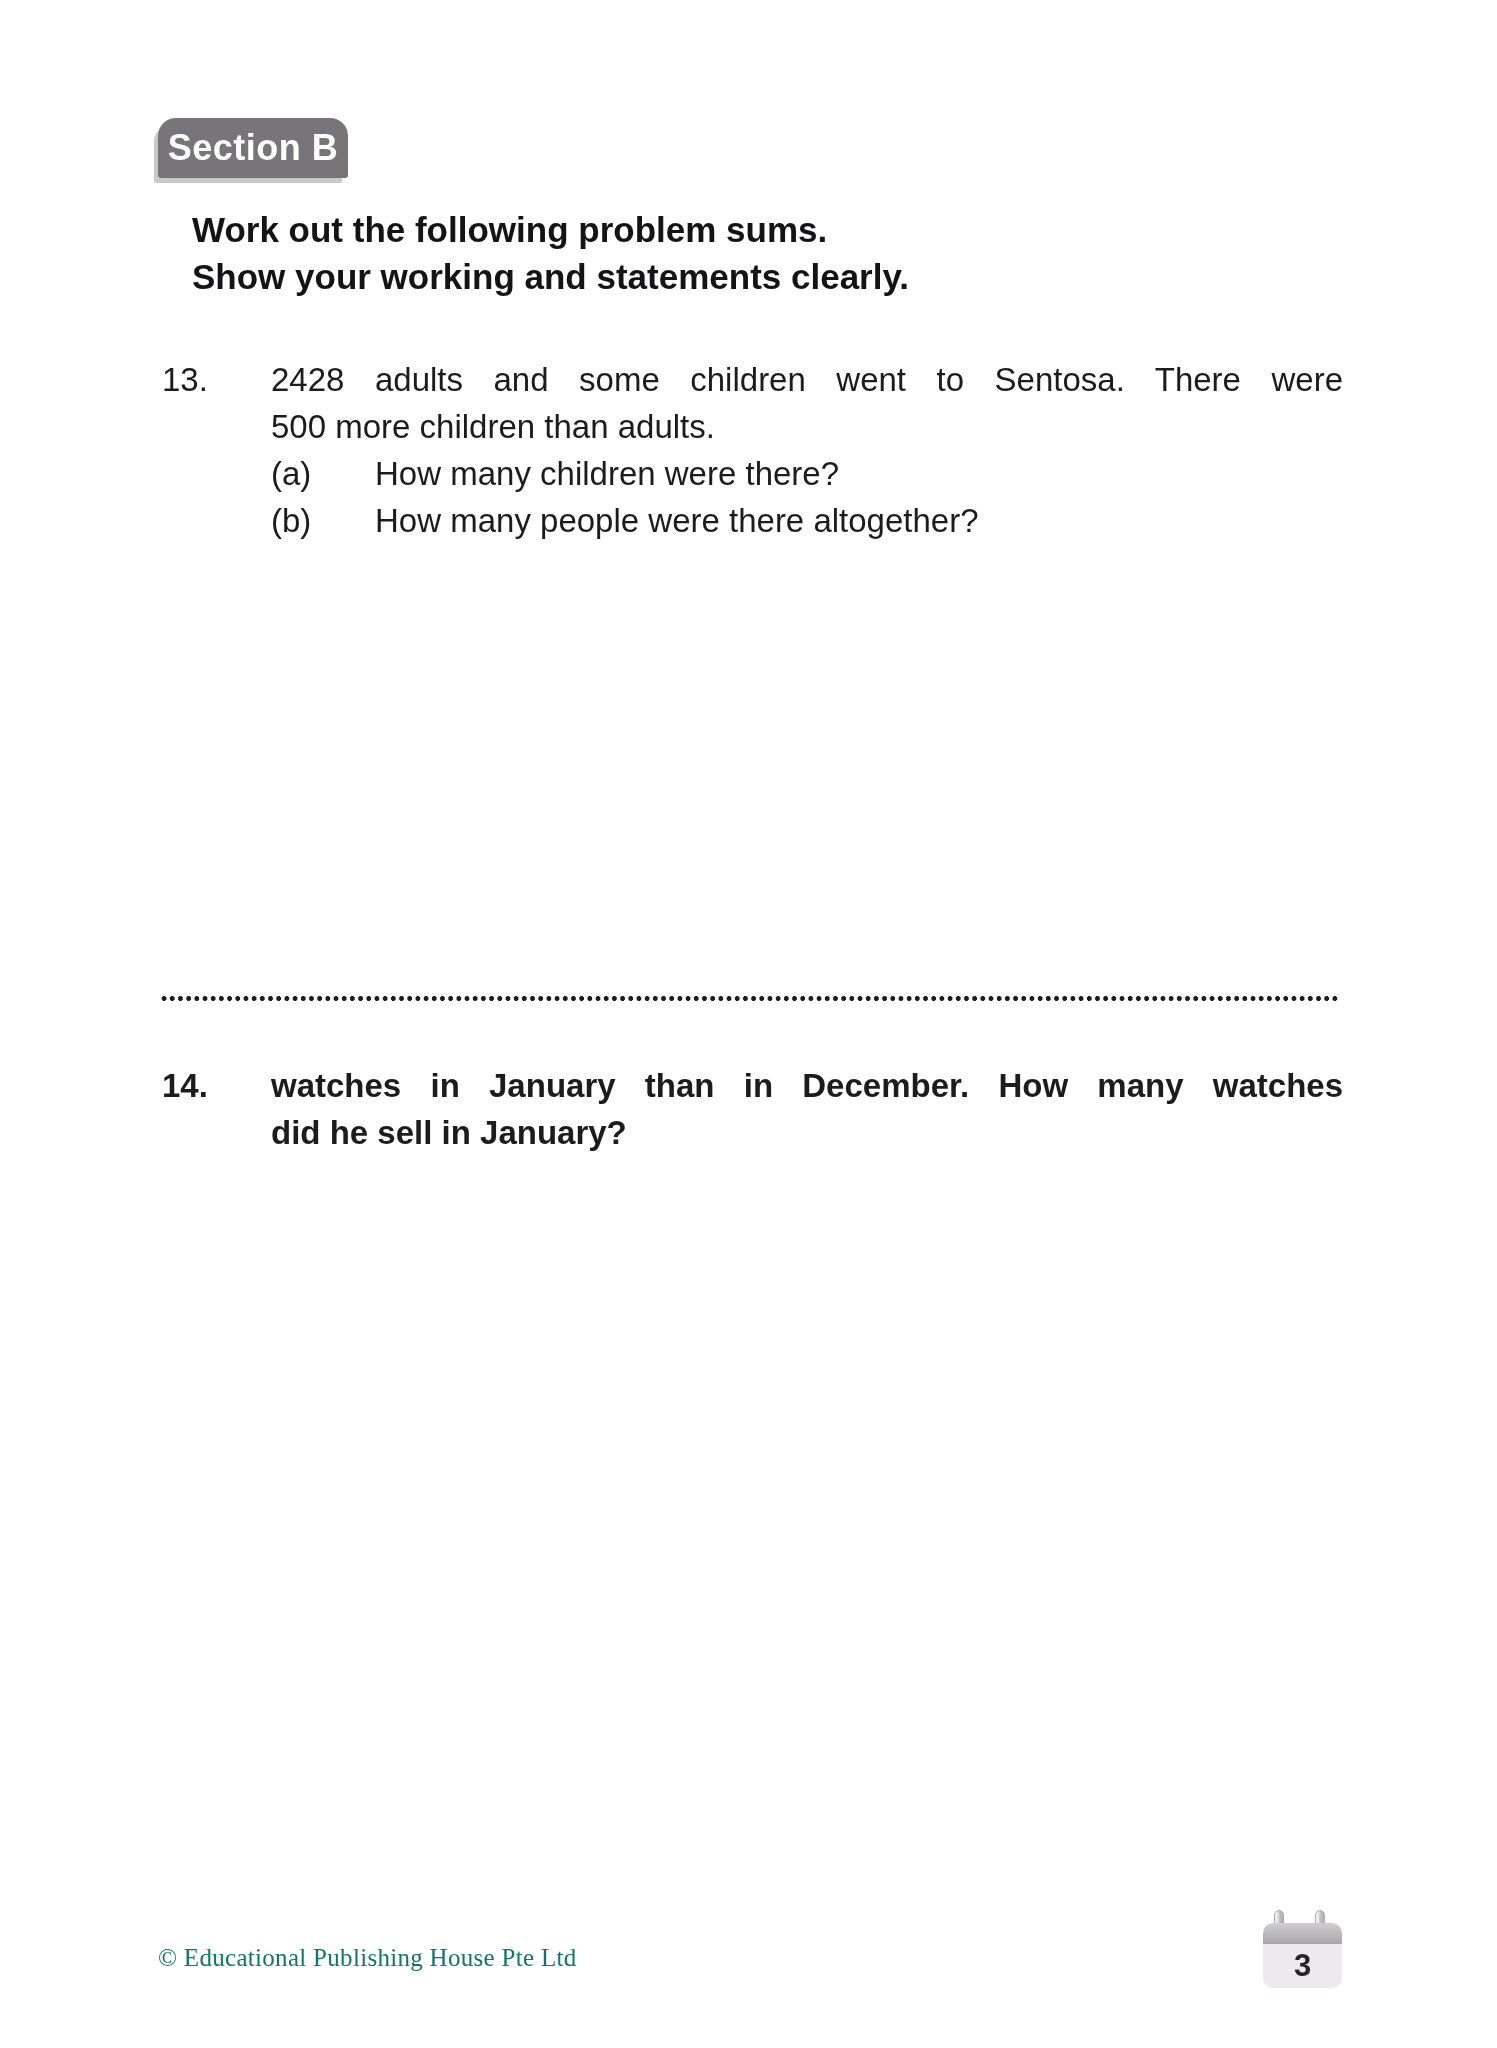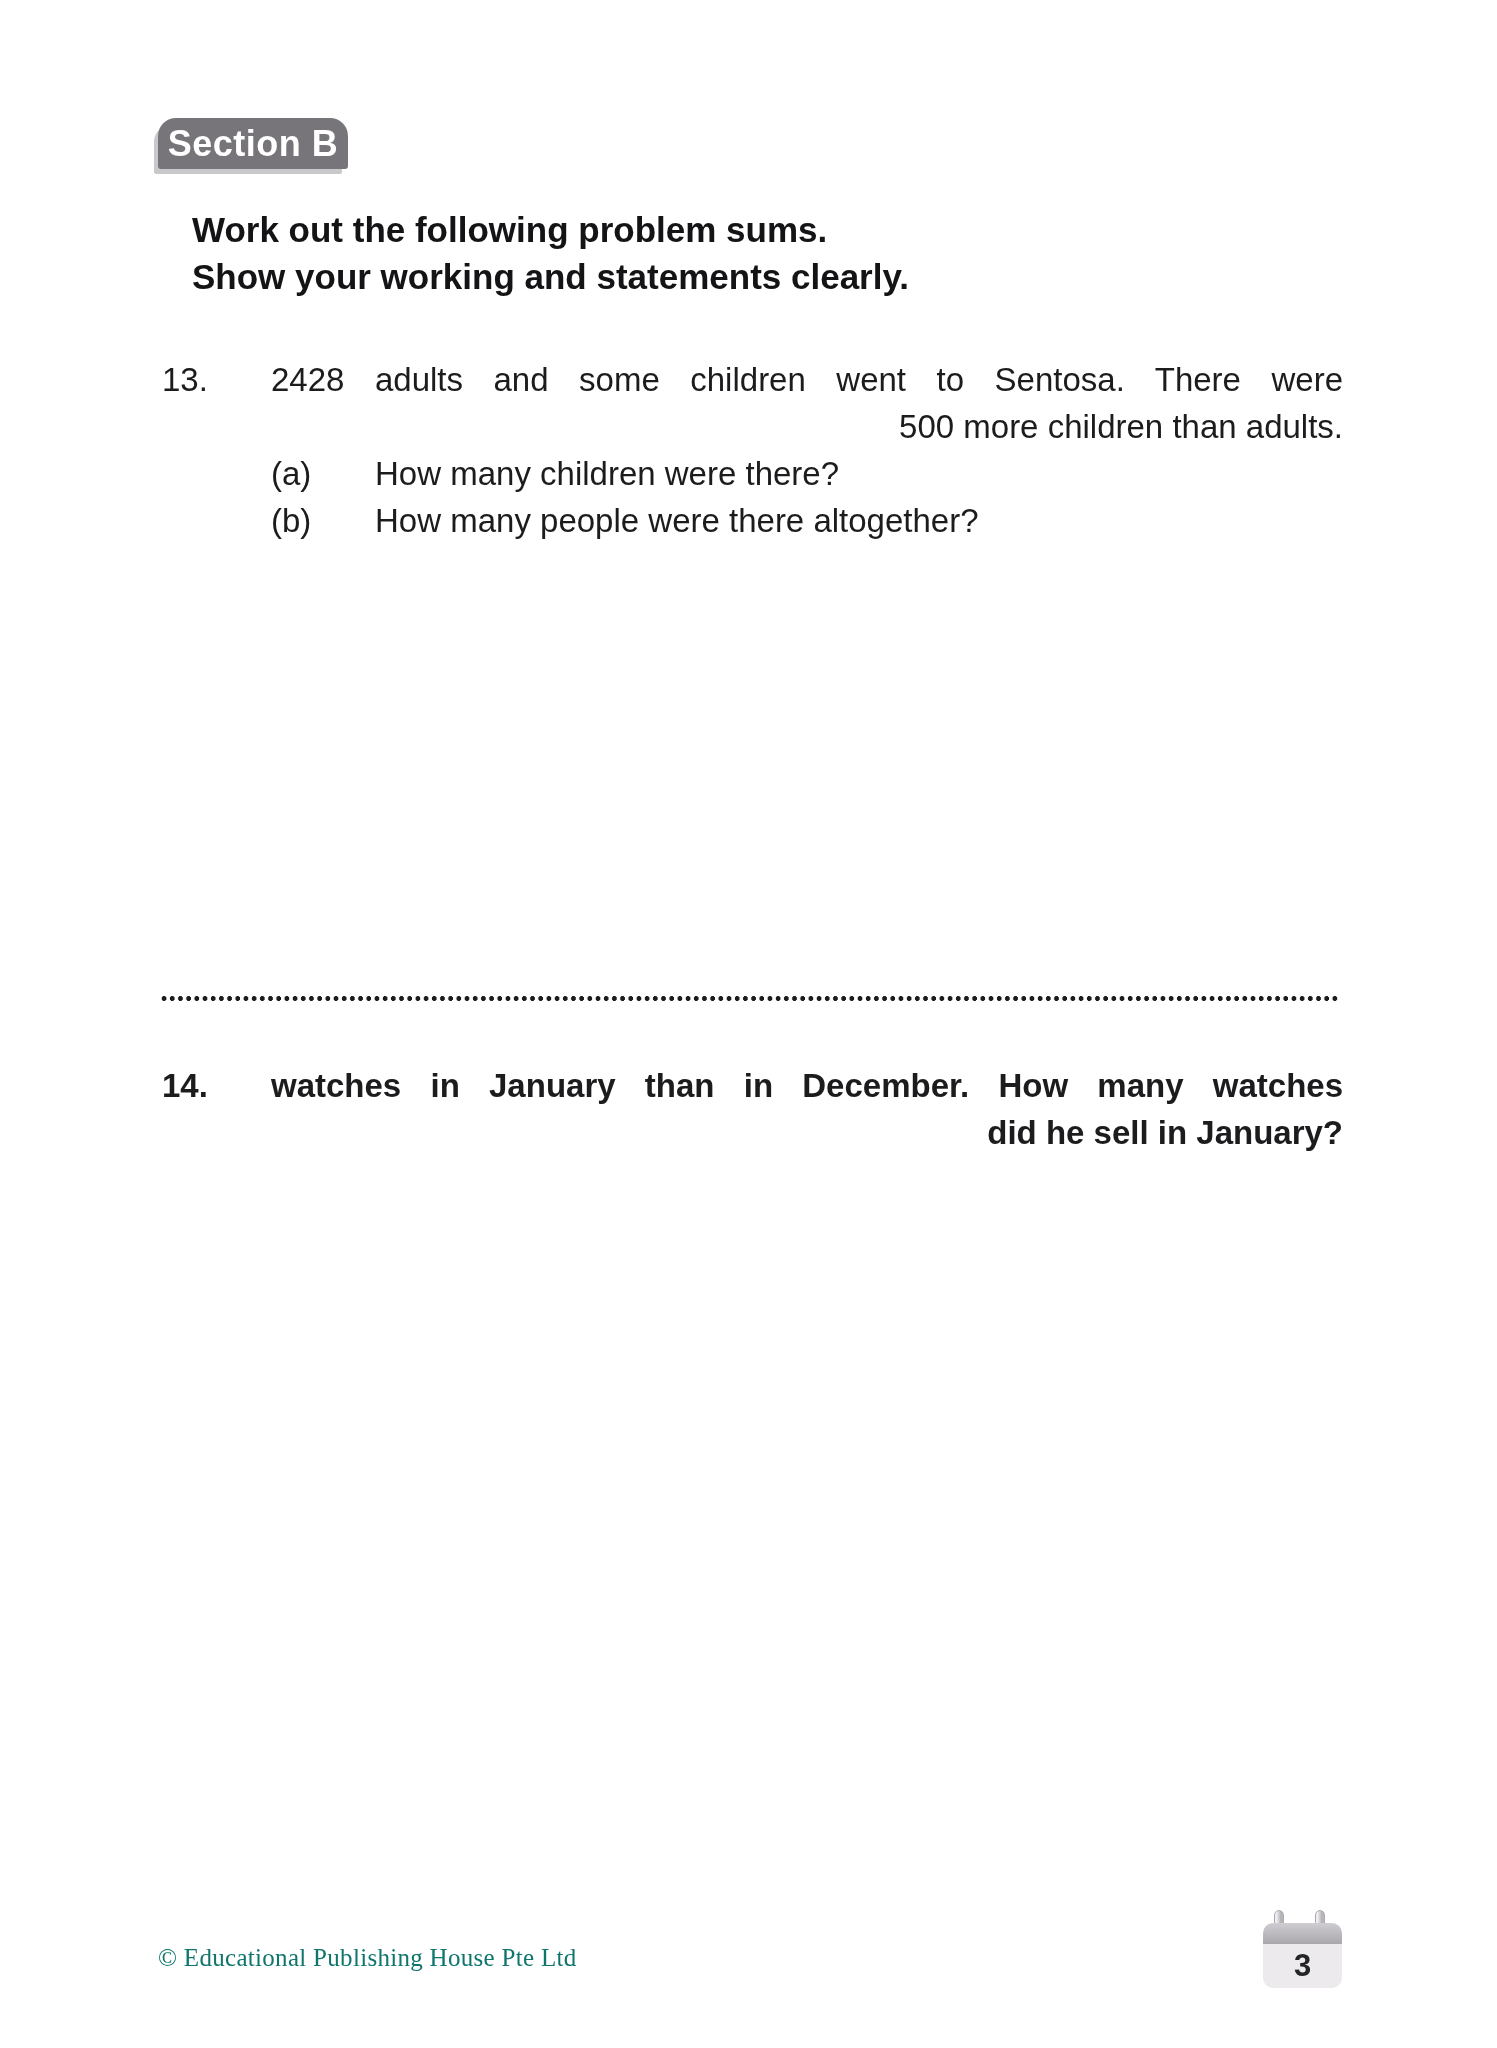--- a/index.html
+++ b/index.html
@@ -16,21 +16,21 @@
     color: #1c1c1e;
     overflow: hidden;
   }
 
   
   .section-badge {
     position: absolute;
     left: 158px;
     top: 118px;
     width: 190px;
-    height: 51px;
+    height: 60px;
     background: #77757a;
     border-radius: 18px 18px 3px 3px;
     box-shadow: -5px 6px 0 -1px #c9c8cb;
     display: flex;
     align-items: center;
     justify-content: center;
   }
   .section-badge-label {
     color: #ffffff;
     font-size: 36px;
@@ -72,21 +72,21 @@
   }
   .q-body {
     flex: 1 1 auto;
     width: 1085px;
   }
   .q-line { display: block; }
   .jline {
     text-align: justify;
     text-align-last: justify;
   }
-  .lline { text-align: right; }
+  .lline { text-align: left; }
 
   .q-parts { margin-top: 0; }
   .part-row {
     display: flex;
     align-items: flex-start;
   }
   .part-label { flex: 0 0 104px; }
   .part-text { flex: 1 1 auto; }
 
   

